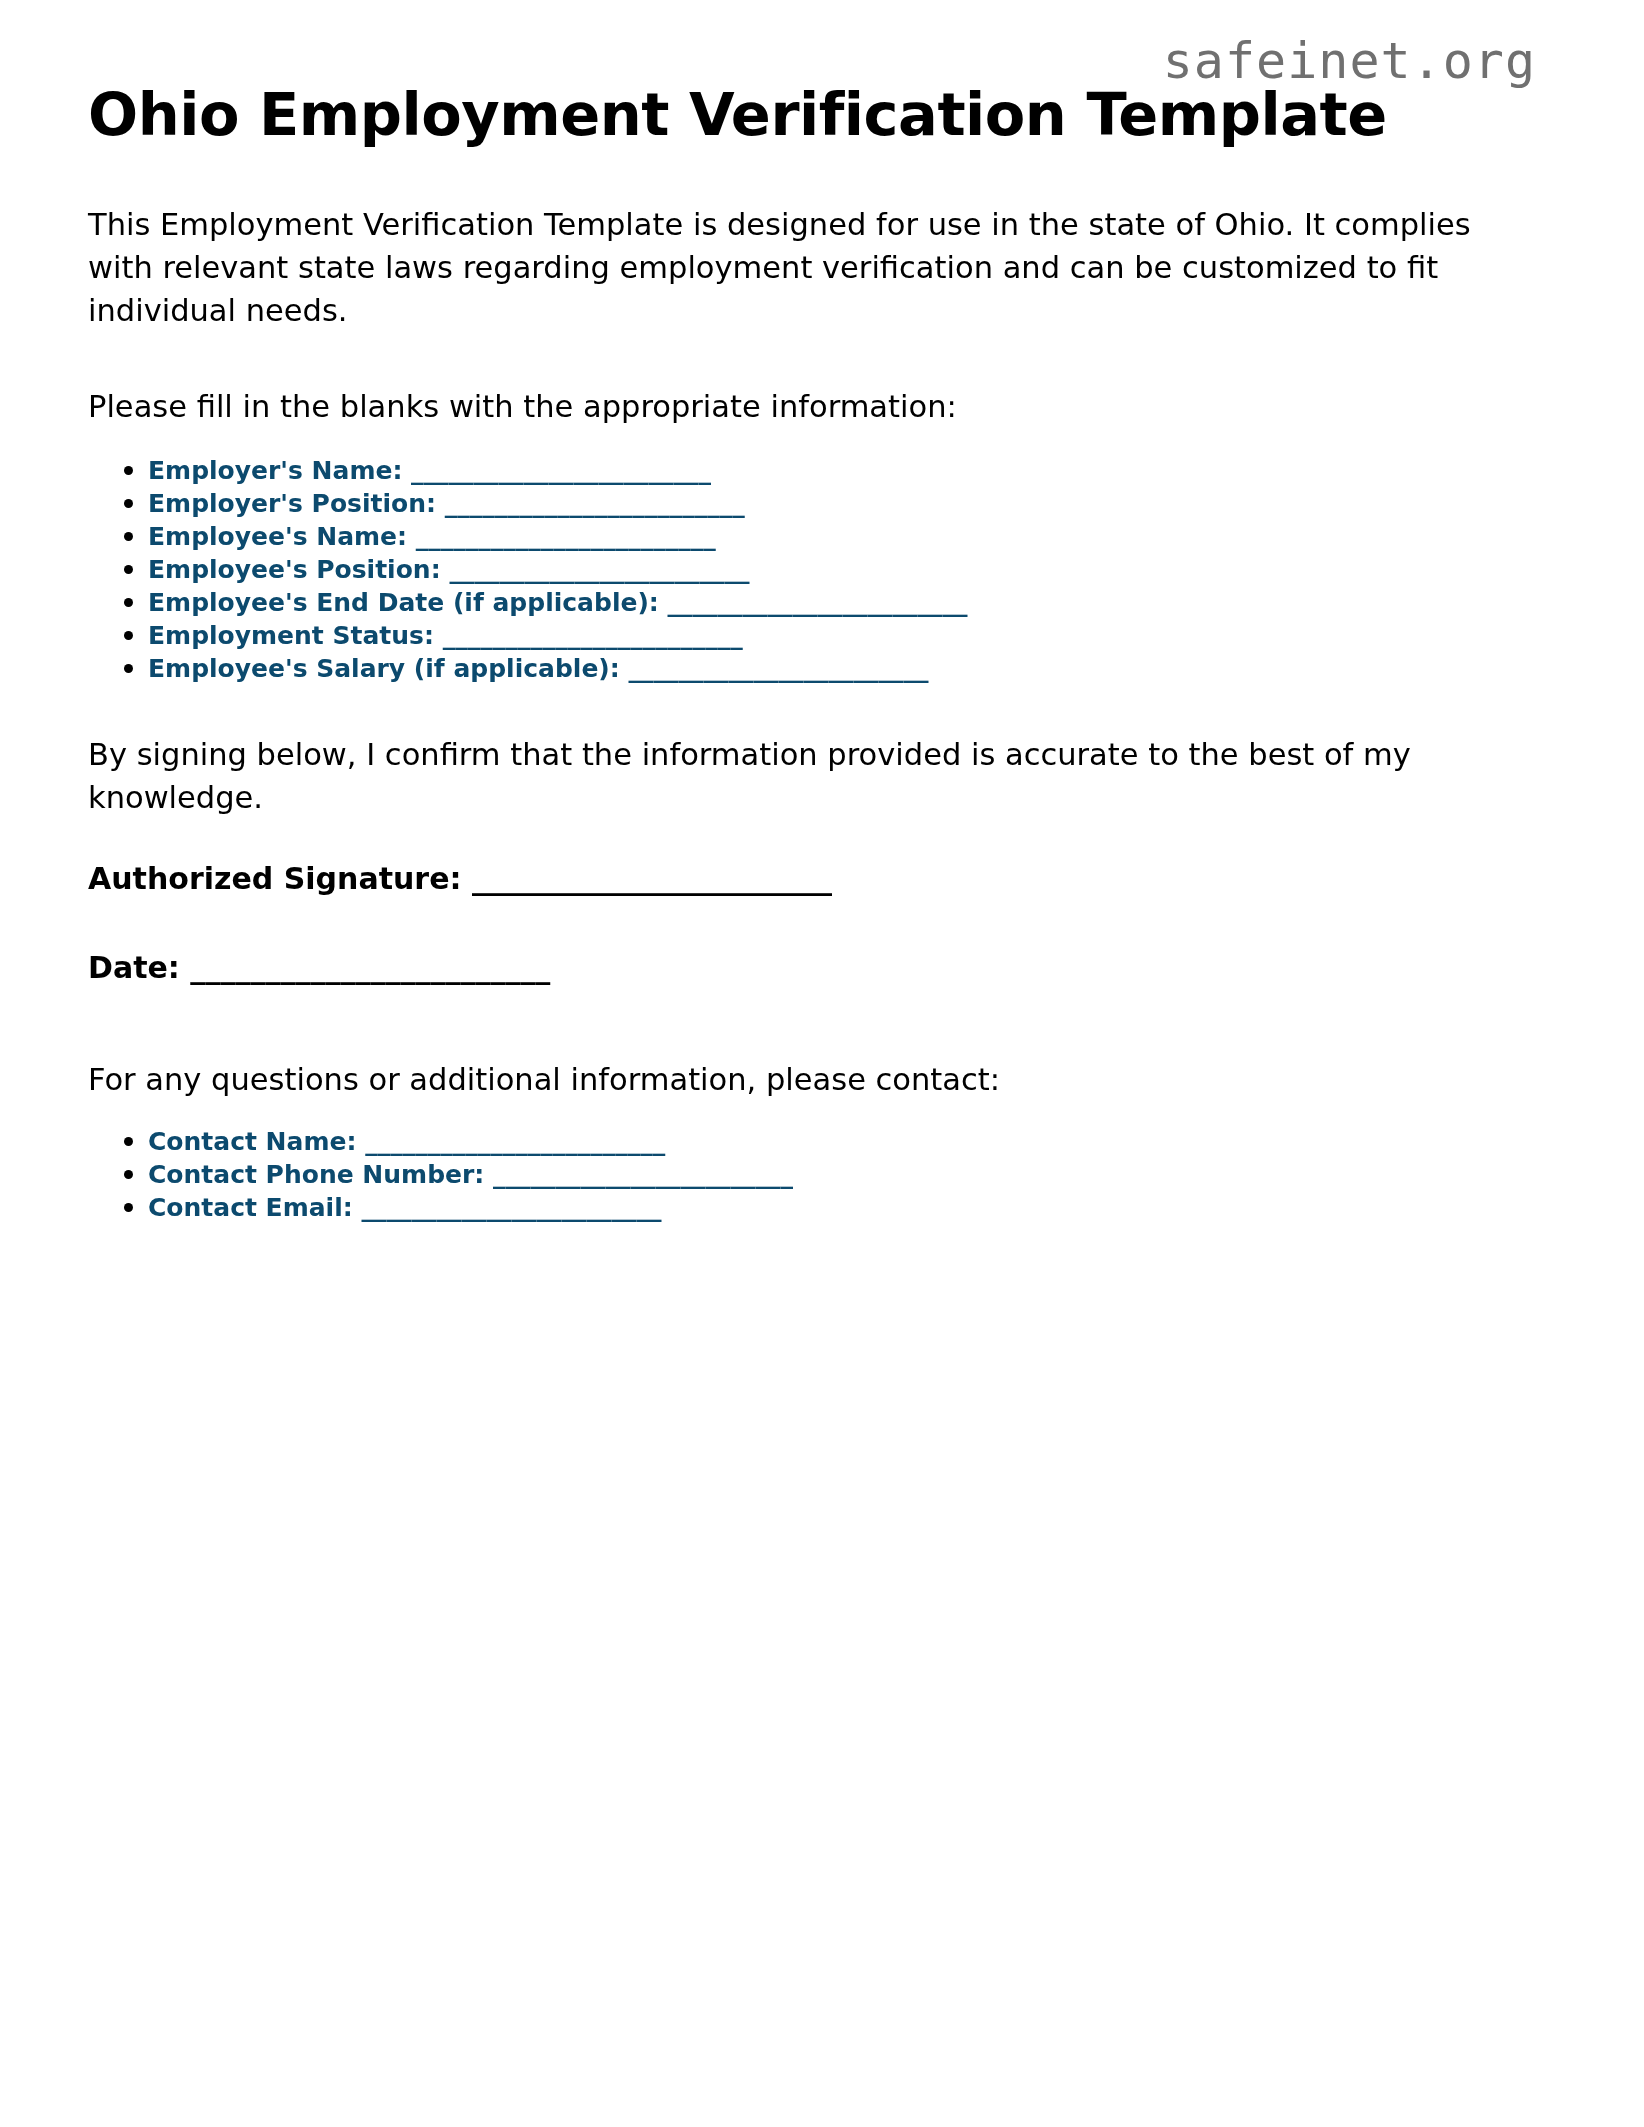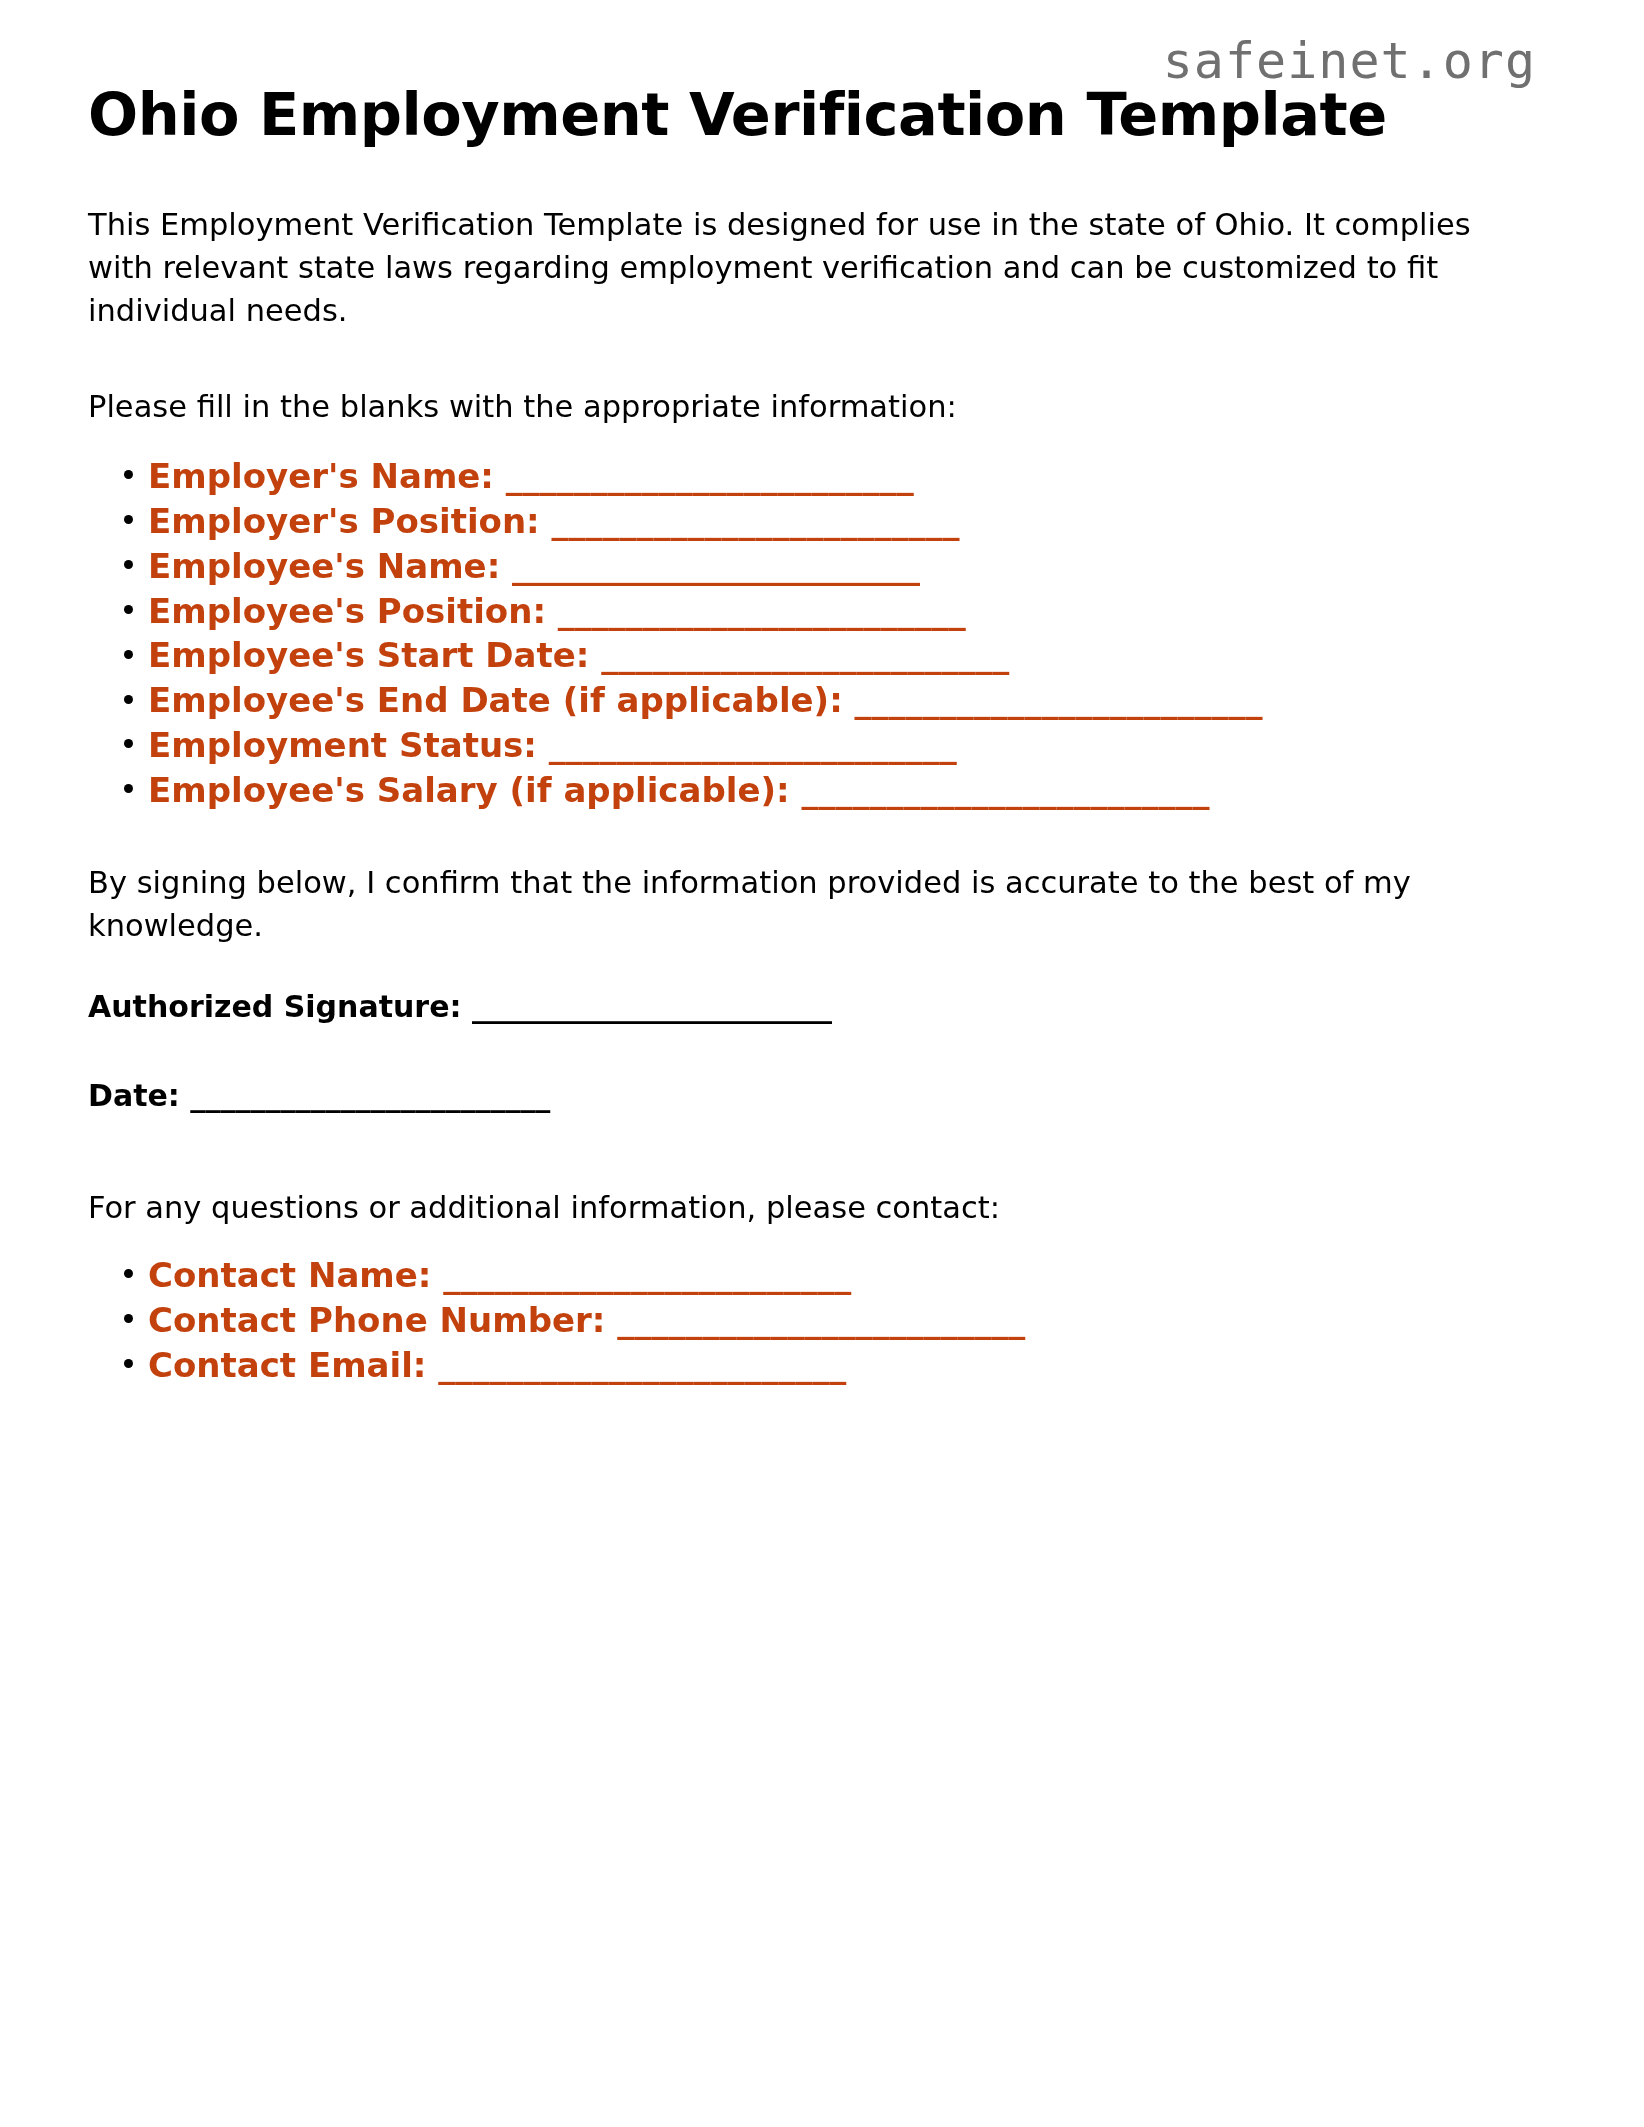--- a/index.html
+++ b/index.html
@@ -69,24 +69,24 @@
 
   
   ul.fields {
     list-style: none;
     margin: 26px 0 0 0;
     padding: 0;
   }
   ul.fields li {
     position: relative;
     padding-left: 60px;
-    font-size: 34px;
+    font-size: 25px;
     font-weight: 700;
     line-height: 1.32;
-    color: #c2410c;
+    color: #0c4a6e;
     white-space: nowrap;
   }
   ul.fields li .bullet-dot {
     position: absolute;
     left: 36px;
     top: 0.48em;
     width: 9px;
     height: 9px;
     background: #000000;
     border-radius: 50%;
@@ -140,25 +140,20 @@
       <span class="field-label">Employee's Name:</span>
       <span class="blank-line">________________________</span>
     </li>
     <li>
       <span class="bullet-dot"></span>
       <span class="field-label">Employee's Position:</span>
       <span class="blank-line">________________________</span>
     </li>
     <li>
       <span class="bullet-dot"></span>
-      <span class="field-label">Employee's Start Date:</span>
-      <span class="blank-line">________________________</span>
-    </li>
-    <li>
-      <span class="bullet-dot"></span>
       <span class="field-label">Employee's End Date (if applicable):</span>
       <span class="blank-line">________________________</span>
     </li>
     <li>
       <span class="bullet-dot"></span>
       <span class="field-label">Employment Status:</span>
       <span class="blank-line">________________________</span>
     </li>
     <li>
       <span class="bullet-dot"></span>

